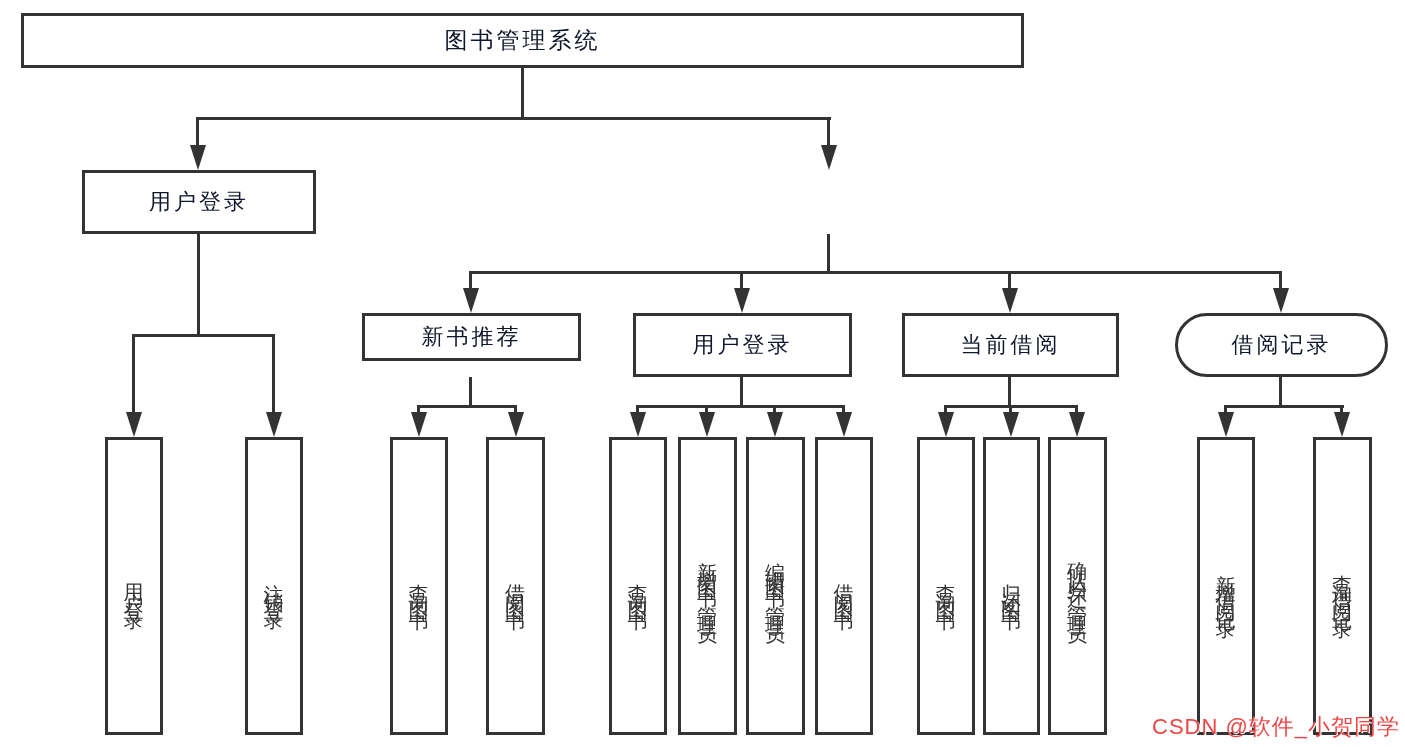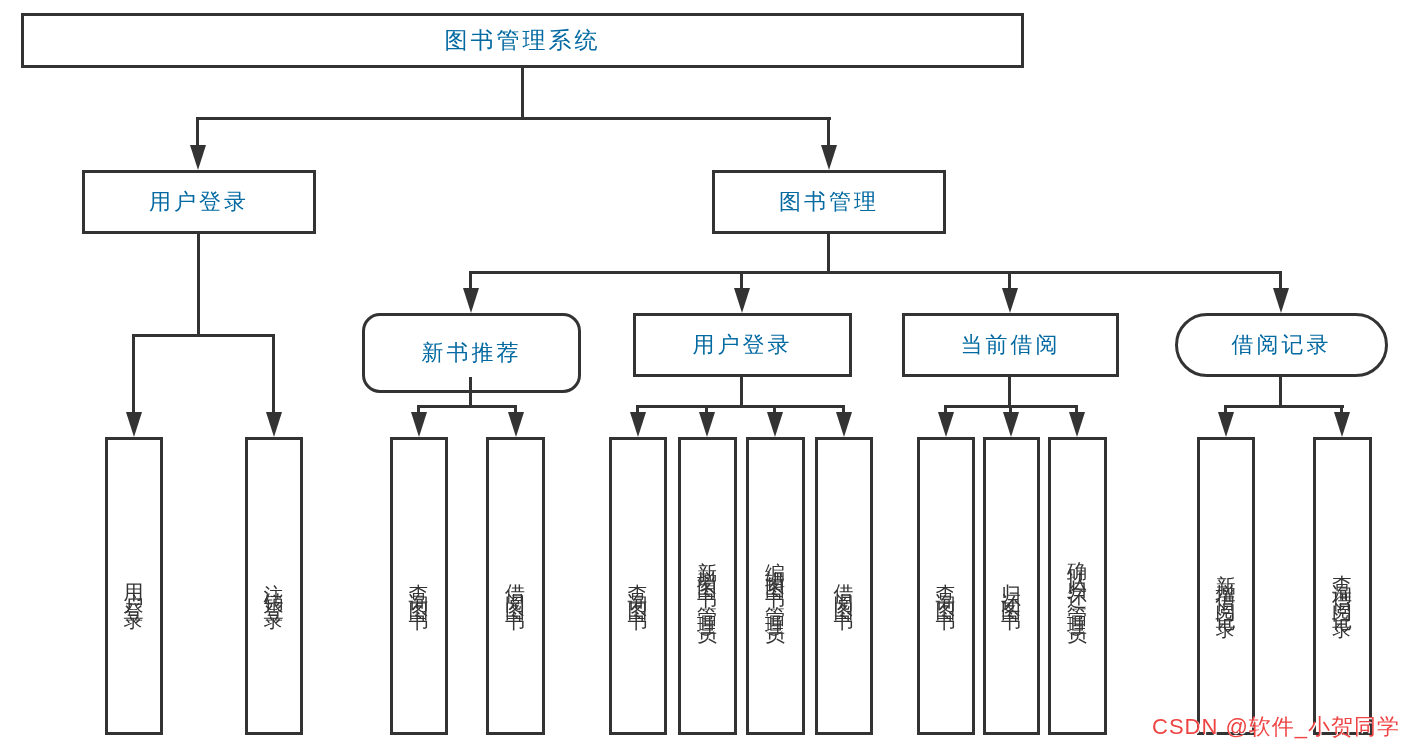--- a/index.html
+++ b/index.html
@@ -3,21 +3,21 @@
 <meta charset="utf-8">
 <style>
   html,body{margin:0;padding:0;background:#fff;}
   .stage{
     position:relative;width:1405px;height:747px;background:#ffffff;overflow:hidden;
     font-family:"Liberation Sans","DejaVu Sans",sans-serif;color:#333333;
   }
   .box{
     position:absolute;box-sizing:border-box;border:3px solid #333333;background:#ffffff;
     display:flex;align-items:center;justify-content:center;
-    font-size:22px;letter-spacing:3px;color:#0369a1;white-space:nowrap;
+    font-size:22px;letter-spacing:3px;color:#0f172a;white-space:nowrap;
   }
   .root{font-size:23px;}
   .vbox{
     position:absolute;box-sizing:border-box;border:3px solid #333333;background:#ffffff;
     display:flex;align-items:center;justify-content:center;
     writing-mode:vertical-rl;text-orientation:mixed;
     font-size:20px;letter-spacing:9px;color:#333333;line-height:1;
   }
   .vl{position:absolute;width:3px;background:#333333;}
   .hl{position:absolute;height:3px;background:#333333;}
@@ -40,41 +40,40 @@
   <div class="box root" style="left:21px;top:13px;width:1003px;height:55px;">图书管理系统</div>
 
   <div class="vl" style="left:521px;top:68px;height:52px;"></div>
   <div class="hl" style="left:197px;top:117px;width:634px;"></div>
   <div class="vl" style="left:196px;top:117px;height:30px;"></div>
   <div class="head" style="left:190px;top:145px;"></div>
   <div class="vl" style="left:827px;top:117px;height:30px;"></div>
   <div class="head" style="left:821px;top:145px;"></div>
 
   <div class="box" style="left:82px;top:170px;width:234px;height:64px;">用户登录</div>
-  <div class="box" style="left:712px;top:170px;width:234px;height:64px;">图书管理</div>
 
   <div class="vl" style="left:197px;top:234px;height:103px;"></div>
   <div class="hl" style="left:133px;top:334px;width:142px;"></div>
   <div class="vl" style="left:132px;top:334px;height:80px;"></div>
   <div class="head" style="left:126px;top:412px;"></div>
   <div class="vl" style="left:272px;top:334px;height:80px;"></div>
   <div class="head" style="left:266px;top:412px;"></div>
 
   <div class="vl" style="left:827px;top:234px;height:40px;"></div>
   <div class="hl" style="left:470px;top:271px;width:812px;"></div>
   <div class="vl" style="left:469px;top:271px;height:20px;"></div>
   <div class="head" style="left:463px;top:288px;"></div>
   <div class="vl" style="left:740px;top:271px;height:20px;"></div>
   <div class="head" style="left:734px;top:288px;"></div>
   <div class="vl" style="left:1008px;top:271px;height:20px;"></div>
   <div class="head" style="left:1002px;top:288px;"></div>
   <div class="vl" style="left:1279px;top:271px;height:20px;"></div>
   <div class="head" style="left:1273px;top:288px;"></div>
 
-  <div class="box" style="left:362px;top:313px;width:219px;height:80px;border-radius:18px;">新书推荐</div>
+  <div class="box" style="left:362px;top:313px;width:219px;height:48px;">新书推荐</div>
   <div class="box" style="left:633px;top:313px;width:219px;height:64px;">用户登录</div>
   <div class="box" style="left:902px;top:313px;width:217px;height:64px;">当前借阅</div>
   <div class="box" style="left:1175px;top:313px;width:213px;height:64px;border-radius:32px;">借阅记录</div>
 
   <div class="vl" style="left:469px;top:377px;height:31px;"></div>
   <div class="hl" style="left:418px;top:405px;width:99px;"></div>
   <div class="vl" style="left:417px;top:405px;height:12px;"></div>
   <div class="head" style="left:411px;top:412px;"></div>
   <div class="vl" style="left:514px;top:405px;height:12px;"></div>
   <div class="head" style="left:508px;top:412px;"></div>

